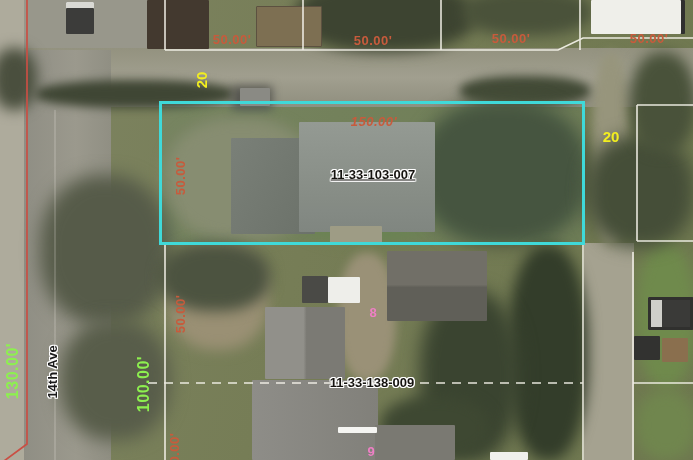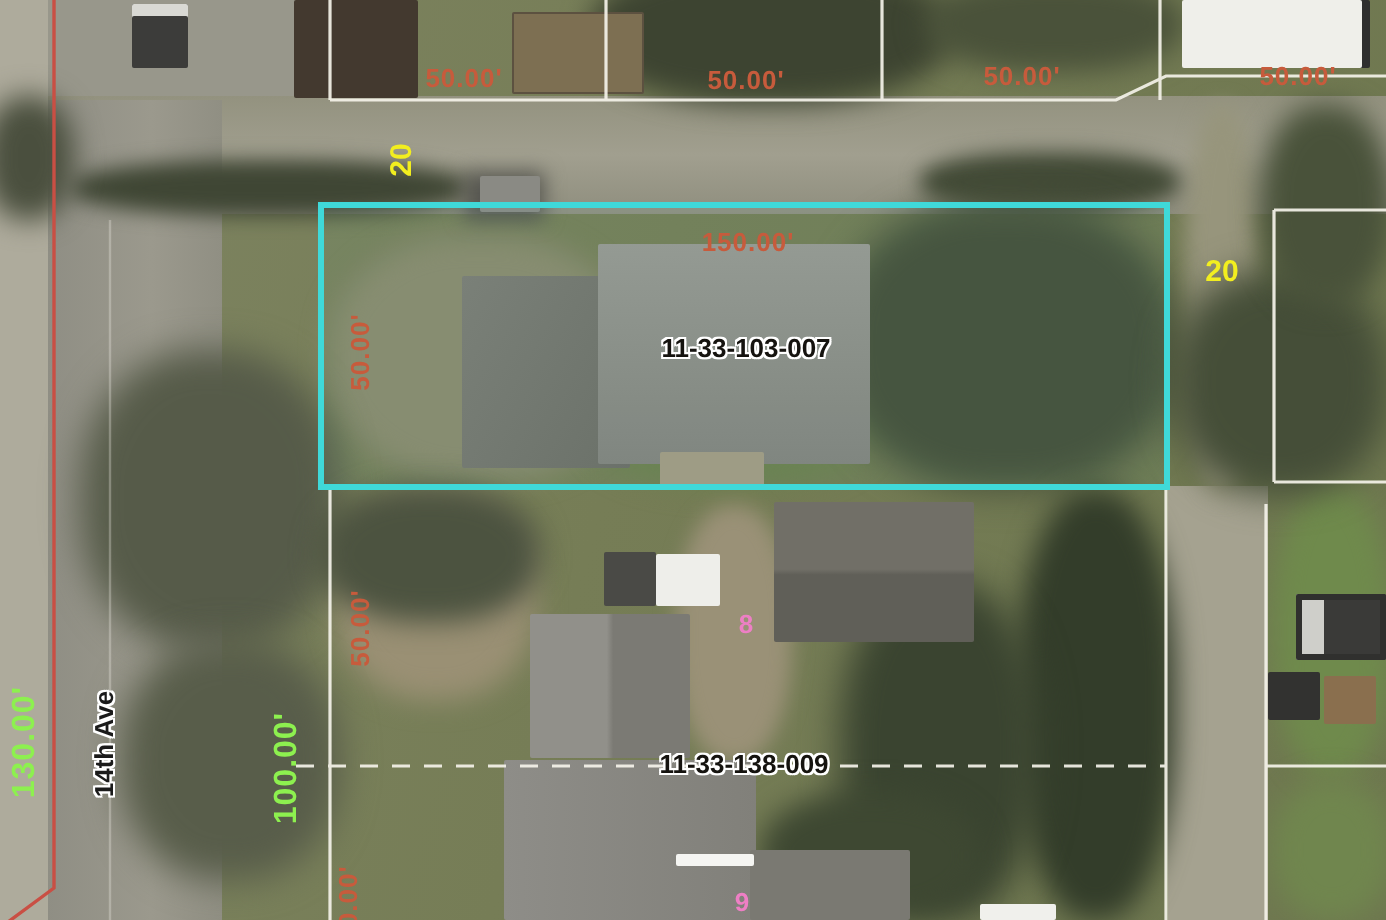--- a/index.html
+++ b/index.html
@@ -114,23 +114,23 @@
     <path d="M27,0 V444 L4,461" stroke="#c94f44" stroke-width="1.7" fill="none"></path>
   </svg>
 
   <div class="sel" style="left:159px;top:101px;width:426px;height:144px;"></div>
 
   <span class="lbl dim" style="left:232px;top:39px;">50.00'</span>
   <span class="lbl dim" style="left:373px;top:40px;">50.00'</span>
   <span class="lbl dim" style="left:511px;top:38px;">50.00'</span>
   <span class="lbl dim" style="left:649px;top:38px;">50.00'</span>
 
-  <span class="lbl dim" style="left:374px;top:121px;">150.00'</span>
+  <span class="lbl dim" style="left:374px;top:121px;font-style:italic;">150.00'</span>
   <span class="lbl dim r" style="left:180px;top:176px;">50.00'</span>
-  <span class="lbl apn halo" style="left:373px;top:174px;">11-33-103-007</span>
+  <span class="lbl apn halo" style="left:373px;top:174px;text-decoration:underline;">11-33-103-007</span>
 
   <span class="lbl dim r" style="left:180px;top:314px;">50.00'</span>
   <span class="lbl apn halo" style="left:372px;top:382px;">11-33-138-009</span>
   <span class="lbl dim r" style="left:174px;top:452px;">50.00'</span>
 
   <span class="lbl lot r" style="left:201px;top:80px;">20</span>
   <span class="lbl lot" style="left:611px;top:136px;">20</span>
 
   <span class="lbl hn" style="left:373px;top:312px;">8</span>
   <span class="lbl hn" style="left:371px;top:451px;">9</span>

